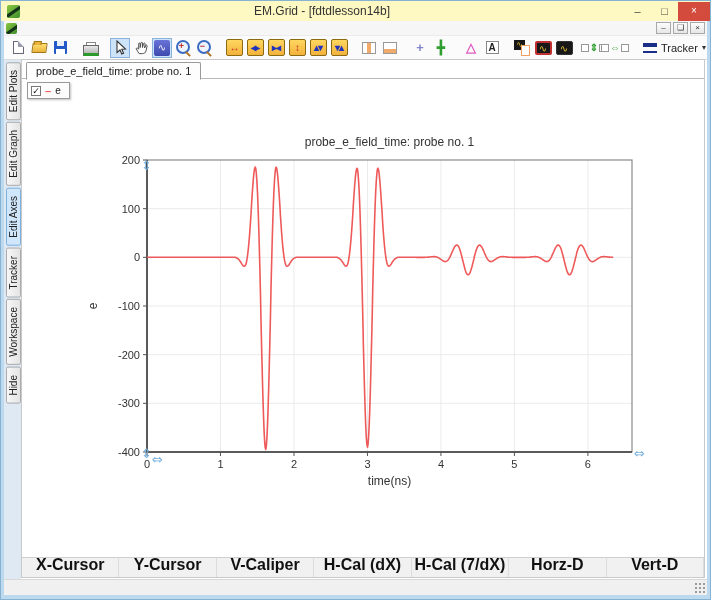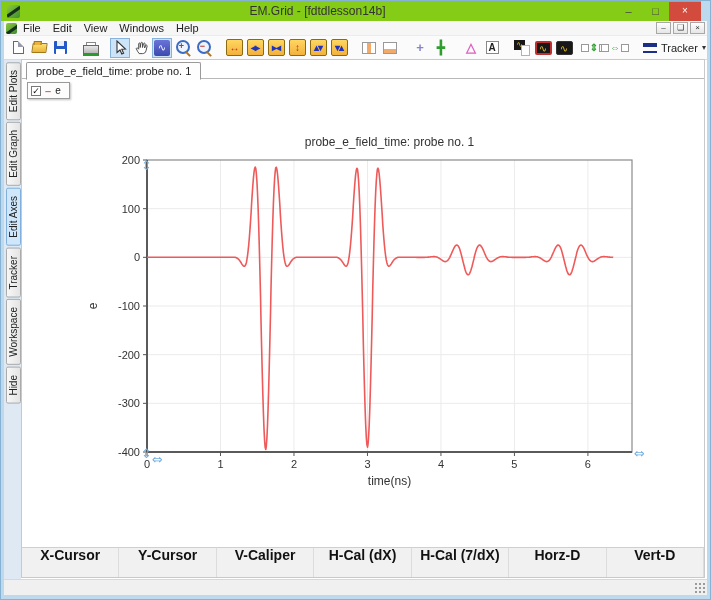--- a/index.html
+++ b/index.html
@@ -1,20 +1,20 @@
 <!DOCTYPE html>
 <html><head>
 <meta charset="utf-8">
 <style>
   * { margin:0; padding:0; box-sizing:border-box; }
   html,body { width:711px; height:600px; font-family:"Liberation Sans",sans-serif; background:#fff; }
   .window { position:absolute; inset:0; width:711px; height:600px; background:#bdd9ee; border:1px solid #86b2d4; overflow:hidden; }
 
   
-  .titlebar { position:absolute; left:0; top:0; right:9px; height:20px; background:#84cc16; display:flex; align-items:center; }
+  .titlebar { position:absolute; left:0; top:0; right:0; height:20px; background:#fef9c3; display:flex; align-items:center; }
   .appicon { width:13px; height:13px; margin-left:6px; background:linear-gradient(135deg,#8cc63f 0%,#3e8e2f 100%); border-radius:2px; position:relative; overflow:hidden; flex:0 0 auto; }
   .appicon::after { content:""; position:absolute; left:-2px; top:5px; width:18px; height:3px; background:#14321a; transform:rotate(-35deg); }
   .t-title { flex:1; text-align:center; font-size:12px; color:#333; }
   .t-btn { width:27px; height:19px; line-height:18px; text-align:center; font-size:11px; color:#444; cursor:pointer; }
   .t-close { width:32px; background:#d24b3c; color:#fff; font-size:10px; }
 
   
   .client { position:absolute; left:3px; right:3px; top:20px; bottom:4px; background:#fff; overflow:hidden; }
 
   
@@ -74,47 +74,40 @@
   .doc-tab { display:inline-block; margin-left:4px; margin-top:1px; border:1px solid #9a9a9a; border-bottom:1px solid #fdfdfd; background:#fdfdfd; padding:2px 9px; font-size:11px; color:#222; border-radius:2px 2px 0 0; position:relative; top:1px; cursor:pointer; }
   .legend { position:absolute; left:5px; top:22px; display:flex; align-items:center; gap:4px; background:#fcfcfc; border:1px solid #9a9a9a; box-shadow:1px 1px 2px rgba(0,0,0,.25); padding:2px 8px 2px 3px; z-index:5; cursor:move; }
   .lg-check { width:10px; height:10px; border:1px solid #777; background:#fff; font-size:9px; line-height:9px; text-align:center; color:#111; cursor:pointer; }
   .lg-dash { font-weight:bold; font-size:11px; line-height:10px; }
   .lg-label { font-size:10px; color:#222; }
   .plot-wrap { position:absolute; left:65px; top:70px; width:570px; height:385px; }
 
   
   .status { position:absolute; left:0; right:0; bottom:0; }
   .srow { display:flex; }
-  .sh { flex:1; text-align:center; font-size:14px; font-weight:bold; color:#111; background:#f1f1f1; border-top:1px solid #cfcfcf; border-right:1px solid #dcdcdc; line-height:14px; height:30px; }
+  .sh { flex:1; text-align:center; font-size:16px; font-weight:bold; color:#111; background:#f1f1f1; border-top:1px solid #cfcfcf; border-right:1px solid #dcdcdc; line-height:14px; height:20px; }
   .sv { flex:1; margin:1px; background:#fbfbfb; border:1px solid #e3e3e3; text-align:center; font-size:10.5px; color:#222; line-height:12px; height:13px; }
   .bottomstrip { position:absolute; left:0; right:0; bottom:0; height:16px; background:#f0f0f0; border-top:1px solid #d8d8d8; }
   .grip { position:absolute; right:2px; bottom:2px; width:11px; height:11px; background-image:radial-gradient(#9a9a9a 1px, transparent 1.2px); background-size:4px 4px; cursor:nwse-resize; }
 </style>
 </head>
 <body>
 
 <div class="window">
   <div class="titlebar">
     <span class="appicon"></span>
     <span class="t-title">EM.Grid - [fdtdlesson14b]</span>
     <span class="t-btn">–</span>
     <span class="t-btn">□</span>
     <span class="t-btn t-close">×</span>
   </div>
 
   <div class="client">
     <div class="menubar">
       <span class="appicon small"></span>
-      <span style="display:flex;">
-          <span class="menu-item">File</span>
-          <span class="menu-item">Edit</span>
-          <span class="menu-item">View</span>
-          <span class="menu-item">Windows</span>
-          <span class="menu-item">Help</span>
-        </span>
       <span class="mspacer"></span>
       <span class="mdi-btn">–</span>
       <span class="mdi-btn">❏</span>
       <span class="mdi-btn">×</span>
     </div>
 
     <div class="toolbar">
       <span style="display:flex;align-items:center;">
           <span class="tbtn">
             <span class="i-page"></span>

